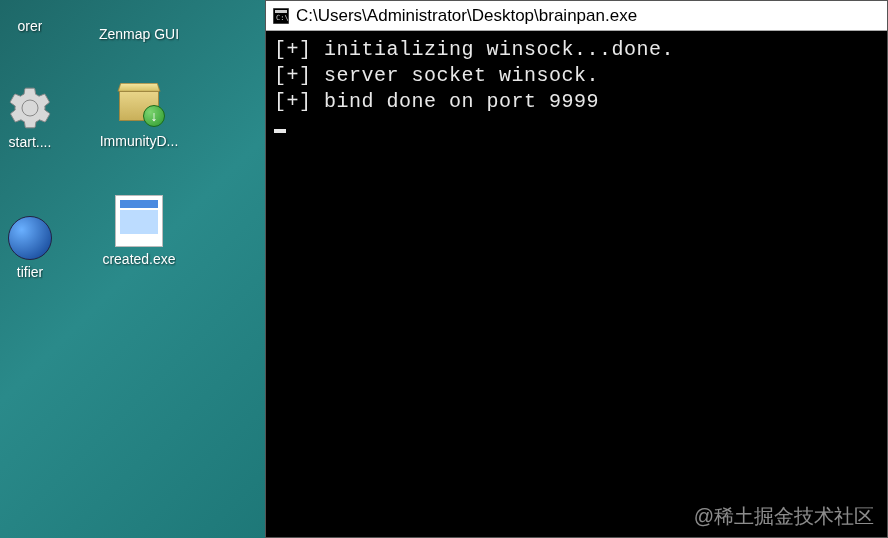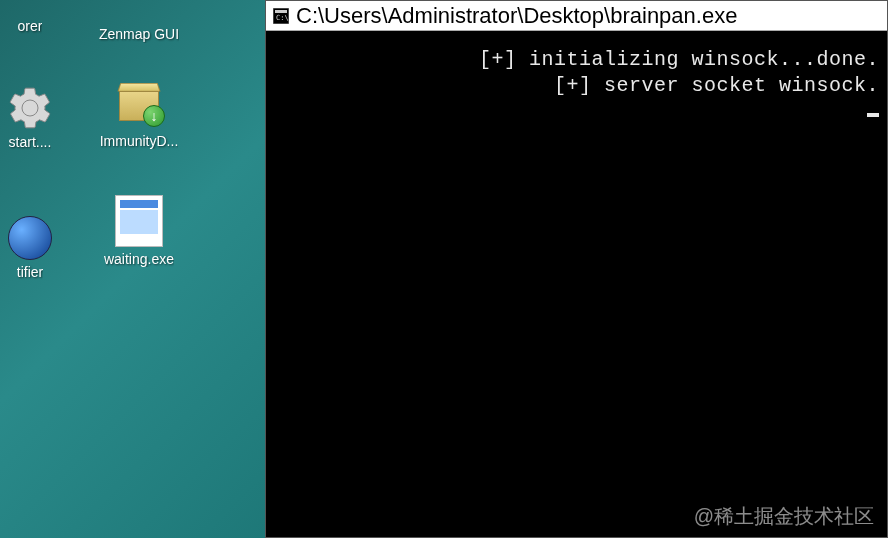--- a/index.html
+++ b/index.html
@@ -176,32 +176,31 @@
     }
     .titlebar .app-icon {
       width: 18px;
       height: 18px;
       margin-right: 6px;
       display: flex;
       align-items: center;
       justify-content: center;
     }
     .titlebar .title {
-      font-size: 22px;
+      font-size: 17px;
       color: #000;
       font-family: "Segoe UI", sans-serif;
     }
     .console-body {
-      padding: 16px 8px;
+      padding: 6px 8px;
       font-family: Consolas, "Courier New", monospace;
       font-size: 20px;
       color: #e8e8e8;
       line-height: 1.3;
       letter-spacing: 0.5px;
-      text-align: right;
     }
     .console-line { white-space: pre; }
     .cursor {
       display: inline-block;
       width: 12px;
       height: 4px;
       background: #e8e8e8;
       margin-top: 2px;
     }
     .watermark {
@@ -253,36 +252,37 @@
       </div>
       <div class="label">ImmunityD...</div>
     </div>
     <div class="desktop-icon" style="margin-top:36px">
       <div class="icon-img">
         <div class="doc-icon">
             <div class="bar"></div>
             <div class="body"></div>
           </div>
       </div>
-      <div class="label">waiting.exe</div>
+      <div class="label">created.exe</div>
     </div>
   </div>
 </div>
 
 <div class="console-window">
   <div class="titlebar">
     <div class="app-icon">
       <svg viewBox="0 0 16 16" width="16" height="16">
         <rect x="0" y="0" width="16" height="16" fill="#000" stroke="#888" stroke-width="1"></rect>
         <rect x="2" y="2" width="12" height="3" fill="#ccc"></rect>
         <text x="3" y="12" font-size="7" fill="#ccc" font-family="monospace">C:\</text>
       </svg>
     </div>
     <div class="title">C:\Users\Administrator\Desktop\brainpan.exe</div>
   </div>
   <div class="console-body">
     <div class="console-line">[+] initializing winsock...done.</div>
     <div class="console-line">[+] server socket winsock.</div>
+    <div class="console-line">[+] bind done on port 9999</div>
     <div class="cursor"></div>
   </div>
 </div>
 
 <div class="watermark">@稀土掘金技术社区</div>
 
 </body></html>

